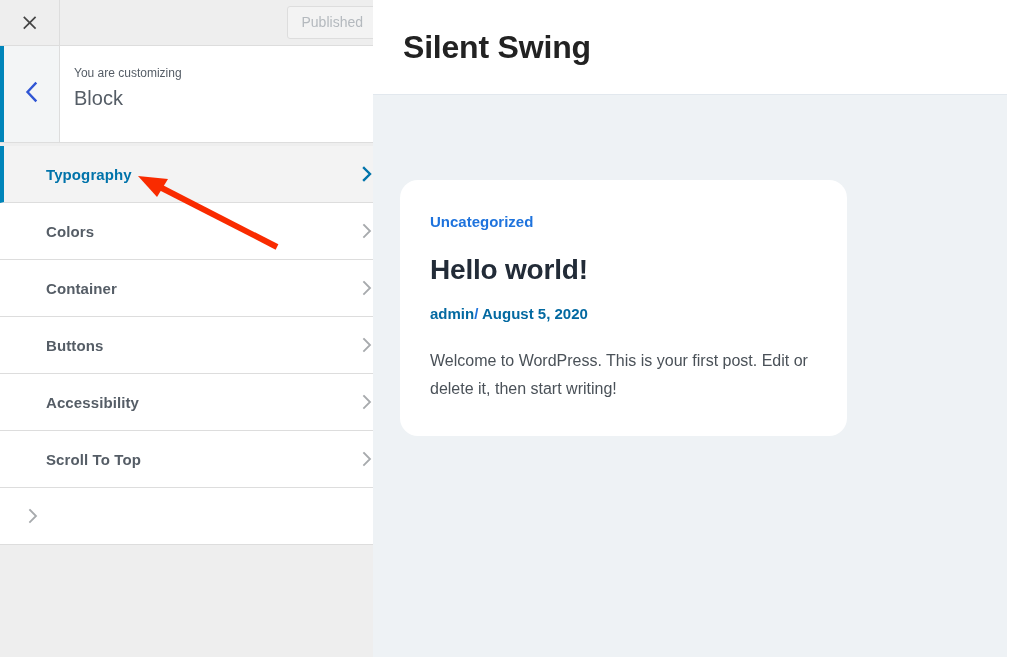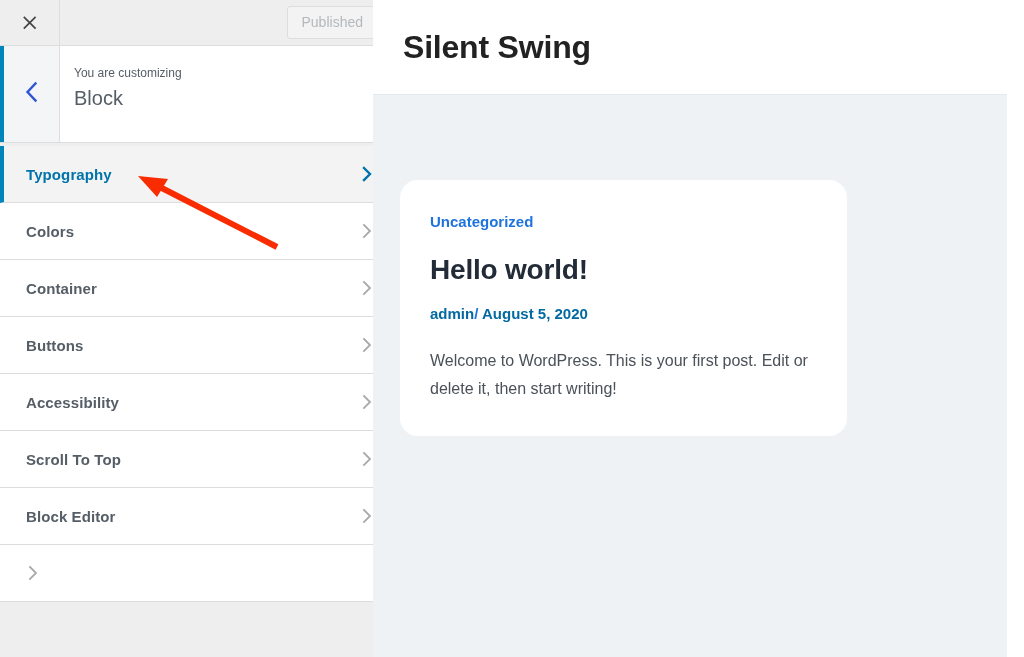--- a/index.html
+++ b/index.html
@@ -141,20 +141,21 @@
     background: #f3f3f3;
     border-left: 4px solid #0085ba;
     padding-left: 22px;
   }
   .cz-item-label {
     flex: 1;
     font-size: 15px;
     font-weight: bold;
     color: #555d66;
     letter-spacing: 0.1px;
+    margin-left: 20px;
   }
   .cz-item.is-active .cz-item-label {
     color: #0073aa;
   }
   .cz-chevron { display: flex; align-items: center; }
 
   .cz-menu-footer {
     position: absolute;
     left: 0;
     top: 603px;
@@ -328,28 +329,20 @@
 
       <div class="cz-item">
         <span class="cz-item-label">Scroll To Top</span>
         <span class="cz-chevron">
           <svg width="14" height="20" viewBox="0 0 14 20" aria-hidden="true">
             <path d="M4 4 L10 10 L4 16" fill="none" stroke="#a7aaad" stroke-width="1.8" stroke-linecap="square" stroke-linejoin="miter"></path>
           </svg>
         </span>
       </div>
 
-      <div class="cz-item">
-        <span class="cz-item-label">Block Editor</span>
-        <span class="cz-chevron">
-          <svg width="14" height="20" viewBox="0 0 14 20" aria-hidden="true">
-            <path d="M4 4 L10 10 L4 16" fill="none" stroke="#a7aaad" stroke-width="1.8" stroke-linecap="square" stroke-linejoin="miter"></path>
-          </svg>
-        </span>
-      </div>
 
       <div class="cz-item">
         <span class="cz-chevron">
           <svg width="14" height="20" viewBox="0 0 14 20" aria-hidden="true">
             <path d="M4 4 L10 10 L4 16" fill="none" stroke="#a7aaad" stroke-width="1.8" stroke-linecap="square" stroke-linejoin="miter"></path>
           </svg>
         </span>
       </div>
 
     </div>

